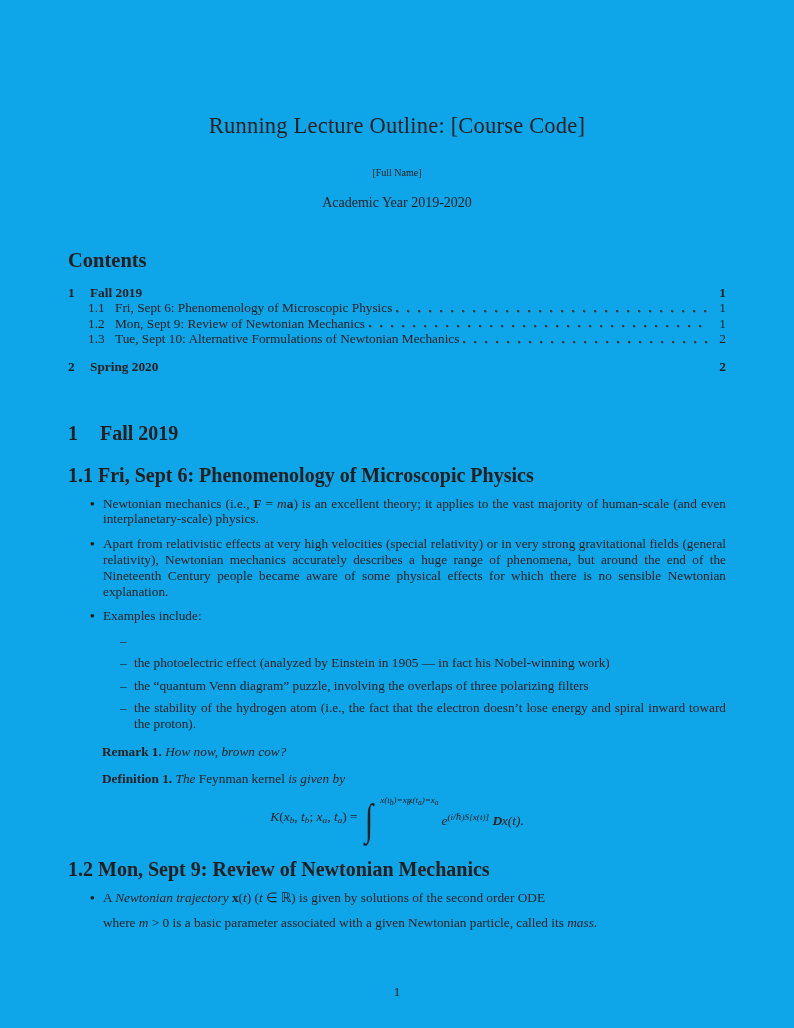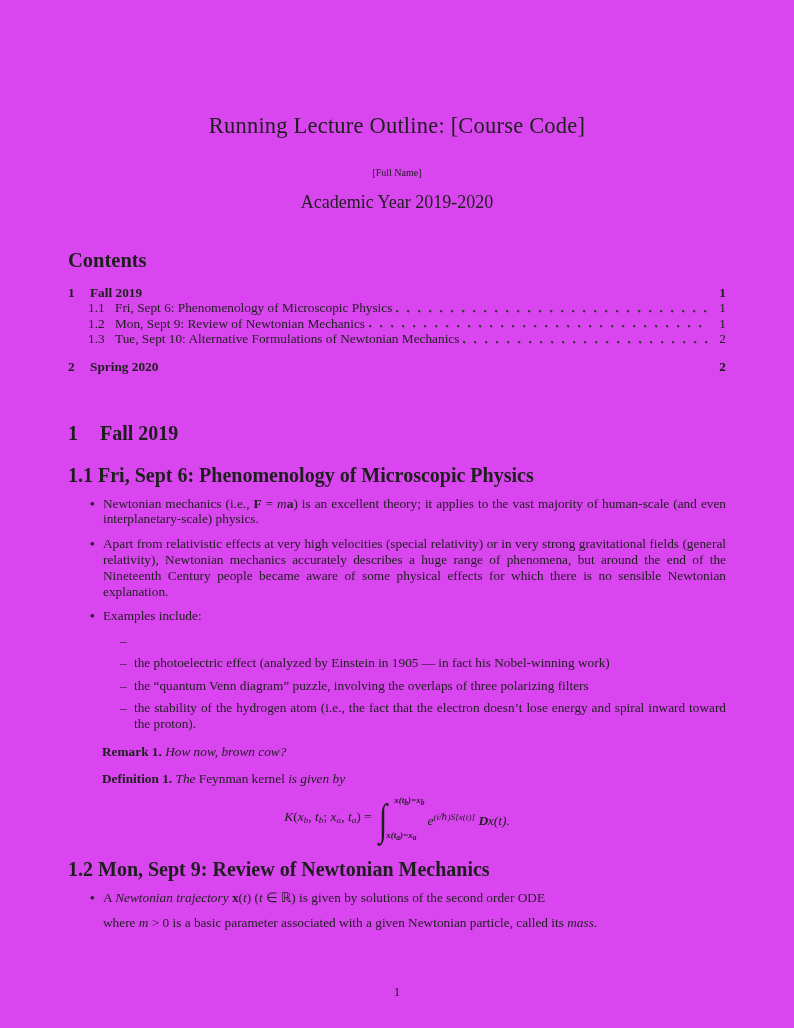--- a/index.html
+++ b/index.html
@@ -1,25 +1,25 @@
 <!DOCTYPE html>
 <html><head>
 <meta charset="utf-8">
 <style>
   html,body{margin:0;padding:0;background:#fff;}
   .page{
     position:relative;width:794px;height:1028px;box-sizing:border-box;
-    padding:0 68px;background:#d946ef;color:#1e1e1e;overflow:hidden;
+    padding:0 68px;background:#0ea5e9;color:#1e1e1e;overflow:hidden;
     font-family:"Liberation Serif","DejaVu Serif",serif;
     font-size:13.3px;line-height:15.8px;
   }
   
   .doc-title{margin:112px 0 0;font-size:22.5px;line-height:28px;font-weight:400;text-align:center;letter-spacing:.2px;}
   .author-line{margin-top:25px;font-size:10px;text-align:center;}
-  .date-line{margin-top:14px;font-size:18px;text-align:center;}
+  .date-line{margin-top:14px;font-size:14px;text-align:center;}
   
   .contents-heading{margin:37px 0 0;font-size:20.5px;font-weight:700;line-height:24px;}
   .toc{margin-top:13px;}
   .toc-row{display:flex;align-items:baseline;line-height:15.6px;}
   .toc-row.lvl1{font-weight:700;}
   .toc-row.lvl1 .toc-num{width:22px;flex:none;}
   .toc-row.lvl2{padding-left:20px;}
   .toc-row.lvl2 .toc-num{width:27px;flex:none;}
   .toc-row.spring{margin-top:12px;}
   .toc-fill{flex:1;height:3px;align-self:flex-end;margin:0 8px 3px 4px;
@@ -43,21 +43,21 @@
   .para{text-align:justify;font-family:Liberation Serif, serif;}
   .sublist{margin-top:8px;}
   
   .thm{margin:12px 0 0 34px;}
   .thm-label{font-weight:700;}
   
   .equation{display:flex;justify-content:center;align-items:center;margin:6px 0 4px;font-size:13.5px;}
   .eq-part{white-space:pre;}
   .int-wrap{display:inline-flex;align-items:center;margin:0 3px 0 4px;height:52px;}
   .int-sign{font-size:30px;line-height:1;transform:scaleY(1.45);display:inline-block;font-style:normal;}
-  .int-limits{display:inline-flex;flex-direction:column;justify-content:space-between;height:48px;font-size:9px;line-height:10px;margin-left:1px;font-weight:bold;}
+  .int-limits{display:inline-flex;flex-direction:row;justify-content:space-between;height:48px;font-size:9px;line-height:10px;margin-left:1px;}
   .int-upper{font-style:italic;margin-left:6px;}
   .int-lower{font-style:italic;margin-left:-2px;}
   .int-limits .sg-sub{font-size:7.5px;}
   .equation.eq2{margin:8px 0 6px;}
   .cont-para{margin:9px 0 0 35px;}
   
   .sg-b{font-weight:700;}
   .sg-i{font-style:italic;}
   .sg-sub{font-size:68%;vertical-align:-0.25em;font-style:italic;}
   .sg-sup{font-size:68%;vertical-align:0.5em;font-style:italic;}

